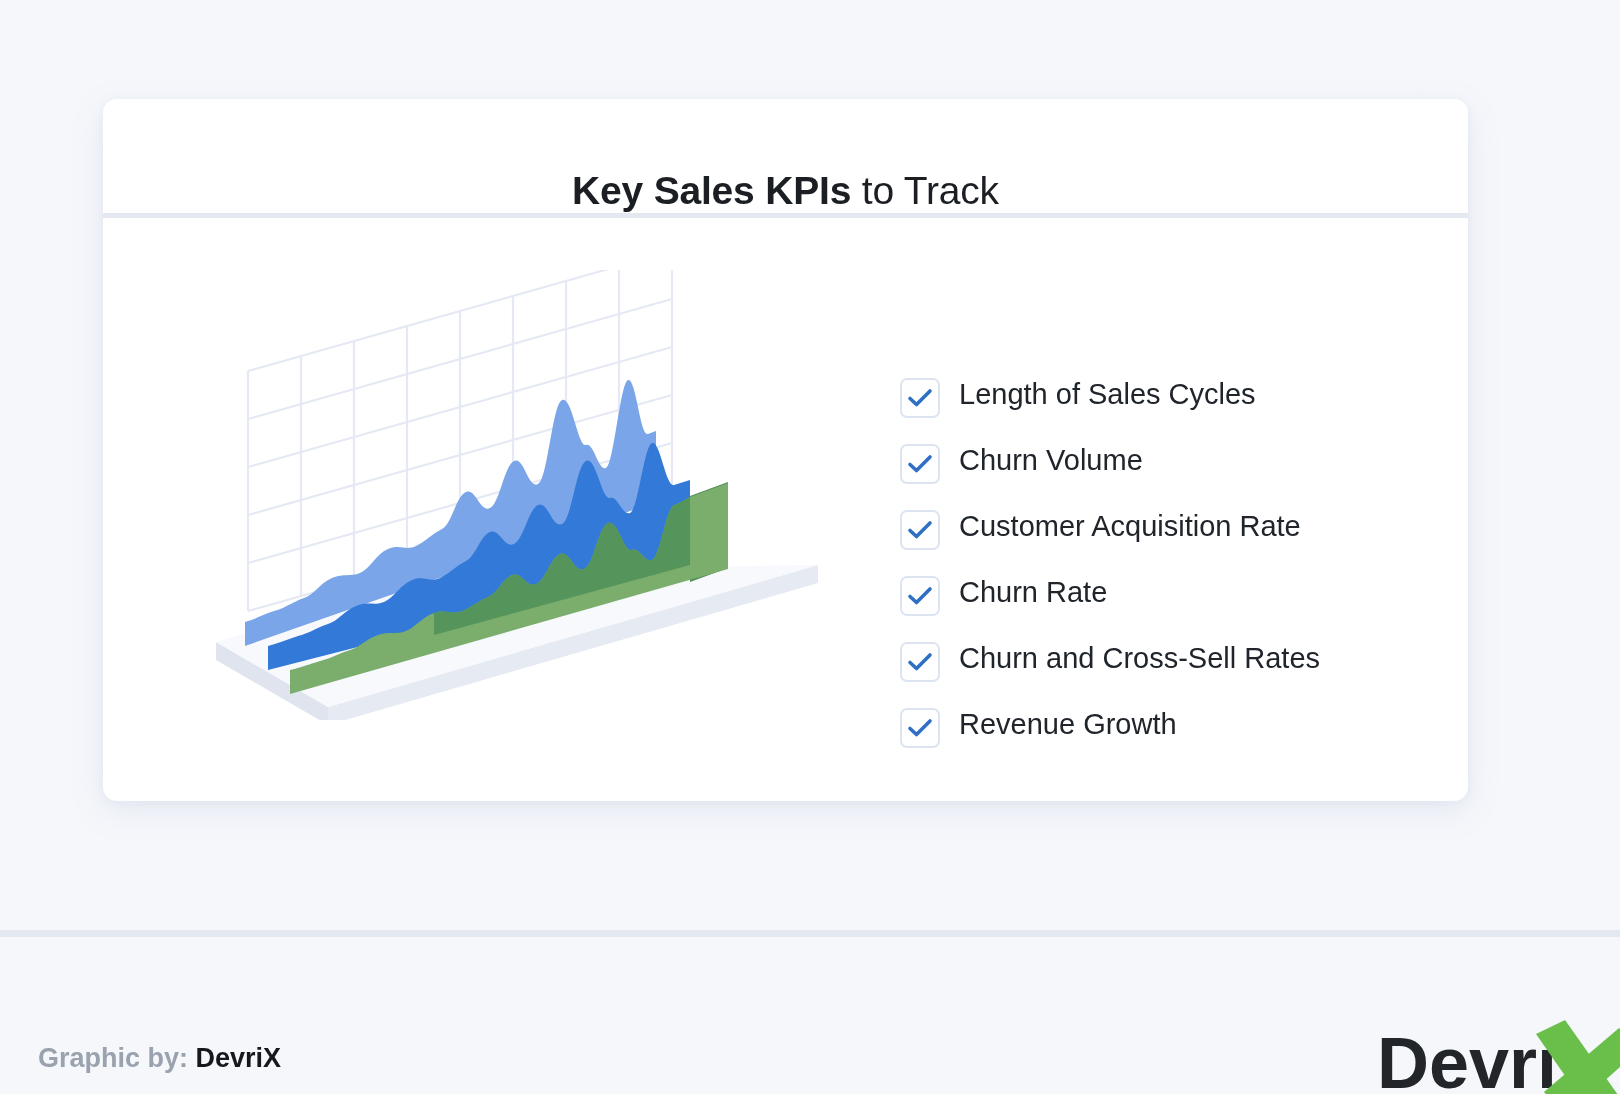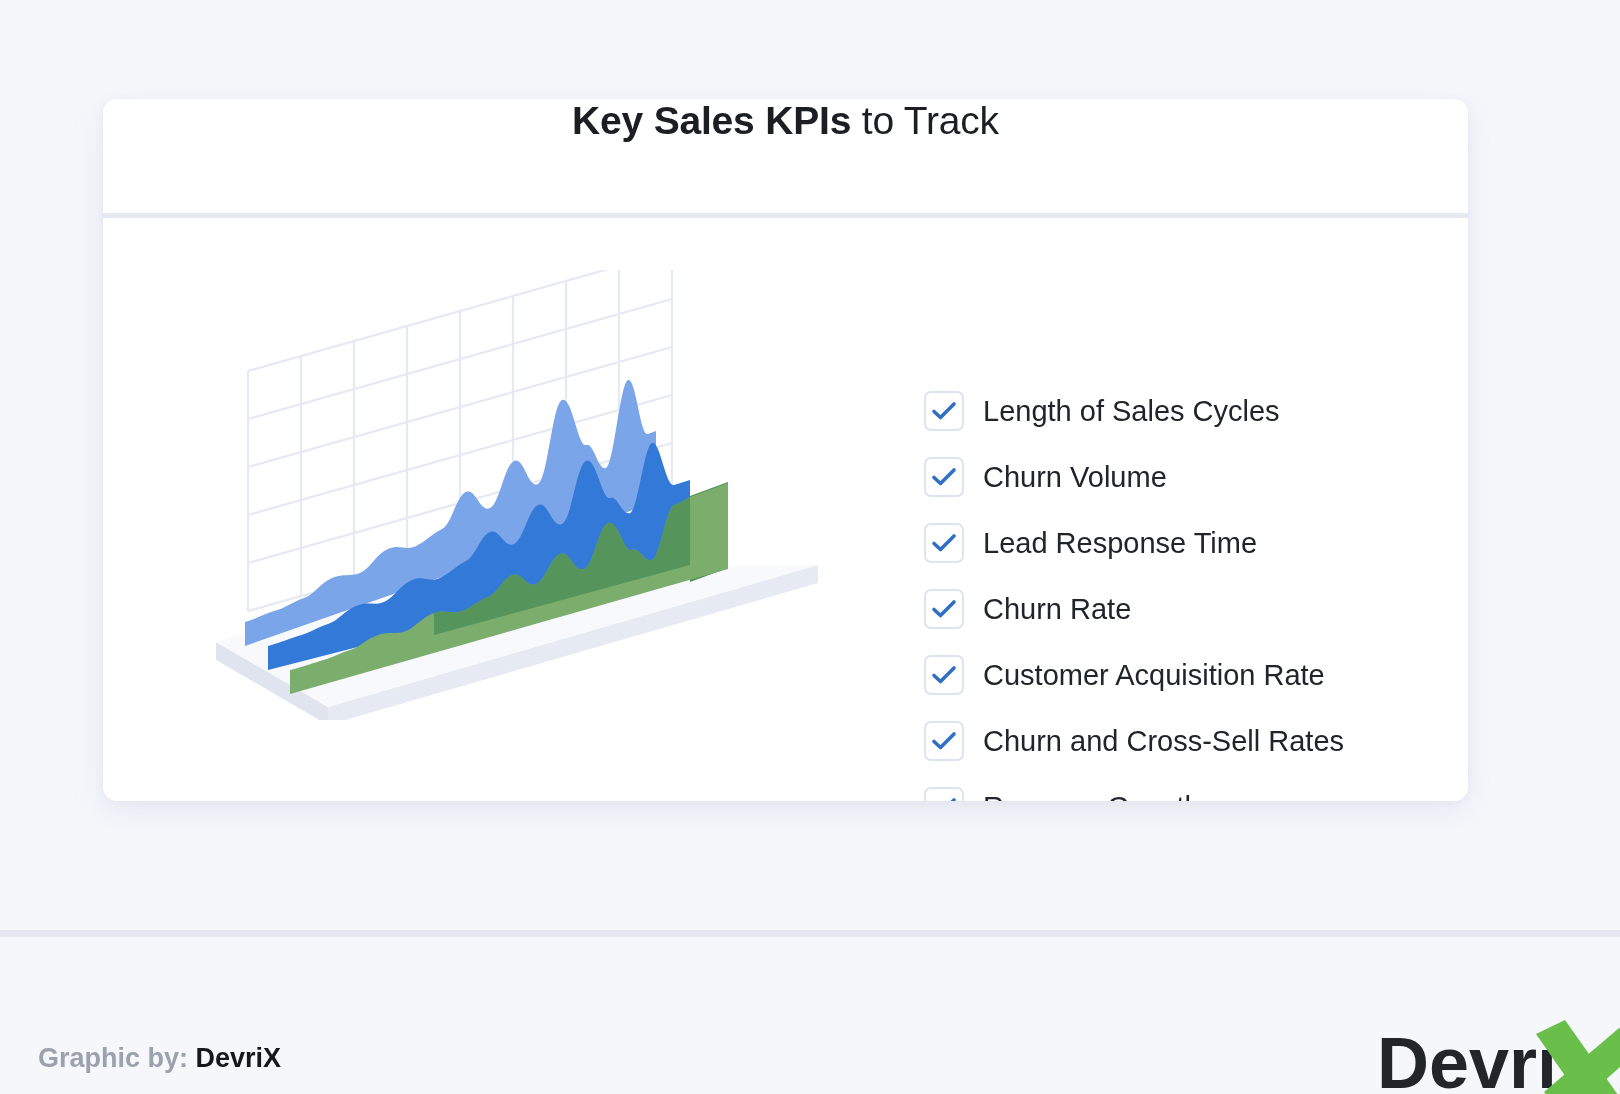--- a/index.html
+++ b/index.html
@@ -34,21 +34,21 @@
     background: #ffffff;
     border-radius: 14px;
     box-shadow: 0 10px 34px rgba(120, 140, 180, 0.13),
                 0 2px 8px rgba(120, 140, 180, 0.07);
     overflow: hidden;
   }
 
   #card-header {
     height: 114px;
     display: flex;
-    align-items: flex-start;
+    align-items: flex-end;
     justify-content: center;
   }
   #card-title {
     font-size: 39px;
     color: #1b1f24;
     letter-spacing: -0.2px;
     white-space: nowrap;
   }
   #card-title .strong {
     font-weight: 700;
@@ -84,23 +84,21 @@
 
   
   #checklist {
     position: absolute;
     left: 797px;
     top: 160px;
     width: 520px;
   }
   .check-item {
     display: flex;
-    align-items: center;
     height: 66px;
-    margin-left: 24px;
   }
   .checkbox {
     width: 40px;
     height: 40px;
     min-width: 40px;
     border: 2px solid #dde4f1;
     border-radius: 7px;
     background: #ffffff;
     display: flex;
     align-items: center;
@@ -328,45 +326,37 @@
 
         <div class="check-item">
           <span class="checkbox">
             <svg width="26" height="20" viewBox="0 0 26 20">
                 <path d="M3 10.5 L9.5 16.5 L23 3" fill="none" stroke="#2f6fc4" stroke-width="3.6" stroke-linecap="round" stroke-linejoin="round"></path>
               </svg>
           </span>
           <span class="check-label">Churn Volume</span>
         </div>
 
-        <div class="check-item">
-          <span class="checkbox">
-            <svg width="26" height="20" viewBox="0 0 26 20">
-                <path d="M3 10.5 L9.5 16.5 L23 3" fill="none" stroke="#2f6fc4" stroke-width="3.6" stroke-linecap="round" stroke-linejoin="round"></path>
-              </svg>
-          </span>
-          <span class="check-label">Lead Response Time</span>
+
+        <div class="check-item">
+          <span class="checkbox">
+            <svg width="26" height="20" viewBox="0 0 26 20">
+                <path d="M3 10.5 L9.5 16.5 L23 3" fill="none" stroke="#2f6fc4" stroke-width="3.6" stroke-linecap="round" stroke-linejoin="round"></path>
+              </svg>
+          </span>
+          <span class="check-label">Customer Acquisition Rate</span>
         </div>
 
         <div class="check-item">
           <span class="checkbox">
             <svg width="26" height="20" viewBox="0 0 26 20">
                 <path d="M3 10.5 L9.5 16.5 L23 3" fill="none" stroke="#2f6fc4" stroke-width="3.6" stroke-linecap="round" stroke-linejoin="round"></path>
               </svg>
           </span>
           <span class="check-label">Churn Rate</span>
-        </div>
-
-        <div class="check-item">
-          <span class="checkbox">
-            <svg width="26" height="20" viewBox="0 0 26 20">
-                <path d="M3 10.5 L9.5 16.5 L23 3" fill="none" stroke="#2f6fc4" stroke-width="3.6" stroke-linecap="round" stroke-linejoin="round"></path>
-              </svg>
-          </span>
-          <span class="check-label">Customer Acquisition Rate</span>
         </div>
 
         <div class="check-item">
           <span class="checkbox">
             <svg width="26" height="20" viewBox="0 0 26 20">
                 <path d="M3 10.5 L9.5 16.5 L23 3" fill="none" stroke="#2f6fc4" stroke-width="3.6" stroke-linecap="round" stroke-linejoin="round"></path>
               </svg>
           </span>
           <span class="check-label">Churn and Cross-Sell Rates</span>
         </div>

